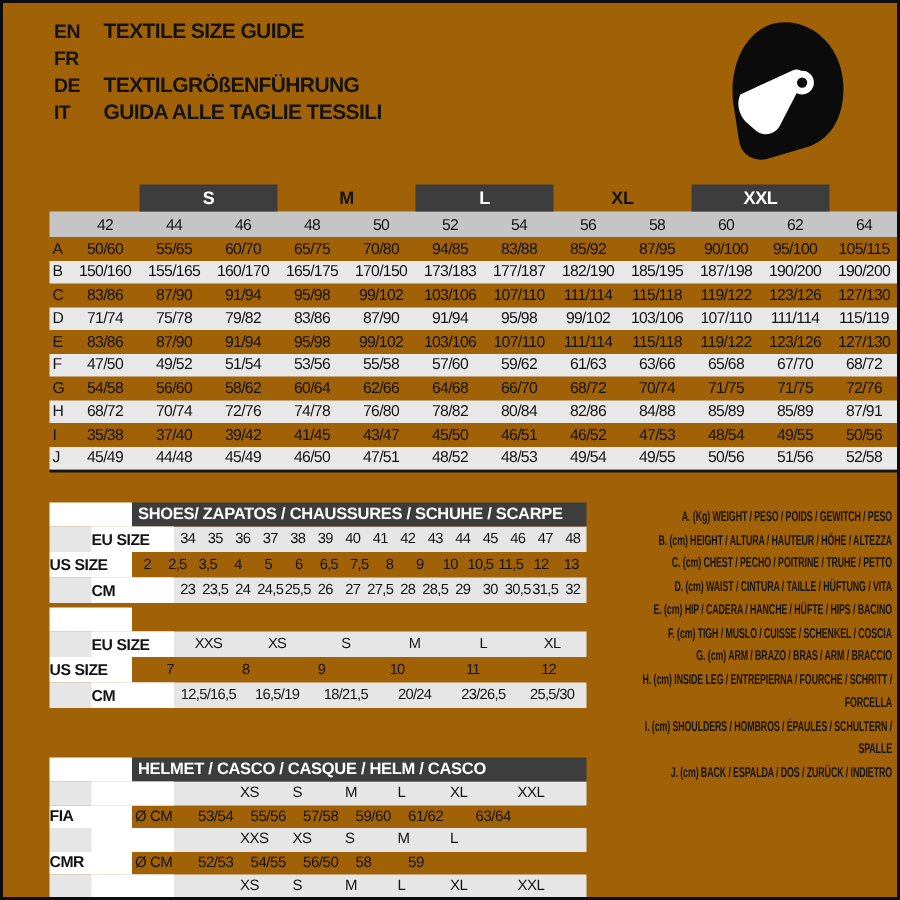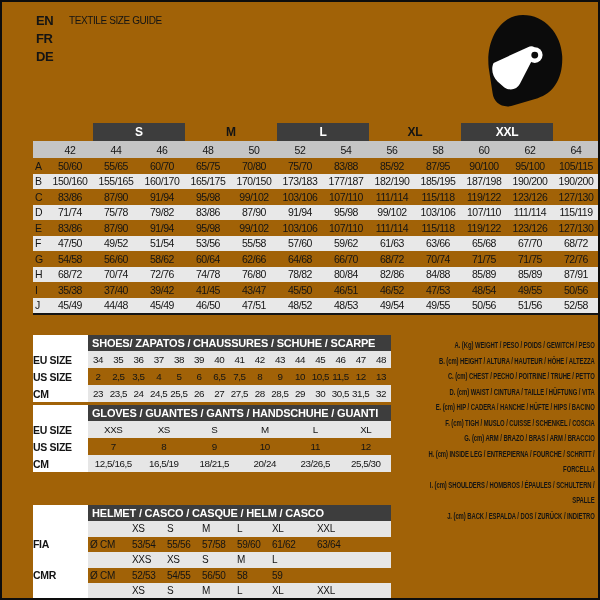--- a/index.html
+++ b/index.html
@@ -4,21 +4,21 @@
 <style>
   html,body { margin:0; padding:0; background:#fff; }
   .page { width:600px; height:600px; position:relative; background:#a16207;
           font-family:"Liberation Sans", sans-serif; color:#141414; overflow:hidden;
           border:2px solid #0d0d0d; box-sizing:border-box; }
 
   
   .lang-list { position:absolute; left:34px; top:9px; }
   .lang-row { display:flex; height:18px; align-items:center; }
   .lang-code { width:33px; font-weight:bold; font-size:13px; letter-spacing:-0.4px; }
-  .lang-title { font-weight:normal; font-size:10px; letter-spacing:-0.4px; white-space:nowrap; }
+  .lang-title { font-weight:bold; font-size:14px; letter-spacing:-0.4px; white-space:nowrap; }
 
   
   .logo { position:absolute; right:26px; top:6px; width:98px; height:102px; }
 
   
   .textile { position:absolute; left:31px; top:121px; width:566px; border-bottom:2px solid #141414; }
   .trow { display:grid; grid-template-columns:14px repeat(12,1fr); }
   .groups { height:18px; }
   .tg { display:flex; align-items:center; justify-content:center; font-weight:bold; font-size:12px; letter-spacing:-0.2px; }
   .tg.dark { background:#3d3d3d; color:#ffffff; }
@@ -31,21 +31,21 @@
 
   
   .lower { position:absolute; left:31px; top:333px; right:3px; display:flex; }
   .left-tables { width:358px; flex:none; }
   .sub-head { display:grid; grid-template-columns:55px 1fr; height:16px; }
   .bar { background:#3d3d3d; color:#fff; font-weight:bold; font-size:11px; letter-spacing:-0.2px;
          display:flex; align-items:center; padding-left:4px; white-space:nowrap; }
   .srow { display:grid; grid-template-columns:55px repeat(15,1fr); height:17px; }
   .grow { display:grid; grid-template-columns:55px repeat(6,1fr); height:17px; }
   .hrow { display:grid; grid-template-columns:55px 42px 35px 35px 35px 35px 45px 1fr; height:15.5px; }
-  .srow.stripe, .grow.stripe, .hrow.stripe { background:#e6e6e6; }
+  .srow.stripe, .grow.stripe, .hrow.stripe { background:#e6e6e6;padding-left:28px; }
   .rl2 { background:#fff; font-weight:bold; font-size:10.5px; display:flex; align-items:center; letter-spacing:-0.3px; }
   .cc { display:flex; align-items:center; justify-content:center; font-size:9.8px; letter-spacing:-0.45px; white-space:nowrap; }
   .hc { display:flex; align-items:center; font-size:10px; letter-spacing:-0.3px; padding-left:2px; white-space:nowrap; }
   .gloves-t { margin-top:3px; }
   .helmet-t { margin-top:33px; }
 
   
   .legend { flex:1; padding-left:29px; padding-top:2px;text-align:right; }
   .legend-item { font-weight:bold; font-size:9.5px; line-height:15.5px; letter-spacing:-0.1px;
                  transform:scaleX(0.62); transform-origin:0 0; width:161%; }
@@ -58,20 +58,25 @@
   <div class="lang-list">
       <div class="lang-row">
         <div class="lang-code">EN</div>
         <div class="lang-title">TEXTILE SIZE GUIDE</div>
       </div>
       <div class="lang-row">
         <div class="lang-code">FR</div>
       </div>
       <div class="lang-row">
         <div class="lang-code">DE</div>
+        <div class="lang-title">TEXTILGRÖßENFÜHRUNG</div>
+      </div>
+      <div class="lang-row">
+        <div class="lang-code">IT</div>
+        <div class="lang-title">GUIDA ALLE TAGLIE TESSILI</div>
       </div>
     </div>
 
   <svg class="logo" viewBox="0 0 100 100" aria-hidden="true">
     <path d="M50 5 C72 5 89 24 90 47 C91 70 81 85 65 90 L38 98 C28 100 20 94 19 85 L15 59 C12 30 27 5 50 5 Z" fill="#0b0b0b"></path>
     <path d="M20 54 L55 38 C61 35 65 40 62 46 L47 75 C44 81 37 83 31 79 L24 73 C19 68 17 60 20 54 Z" fill="#ffffff"></path>
     <circle cx="62" cy="46" r="8" fill="#ffffff"></circle>
     <circle cx="62" cy="46" r="3.5" fill="#0b0b0b"></circle>
   </svg>
 
@@ -101,21 +106,21 @@
         <div class="tc">64</div>
       </div>
     <div class="tbody">
         <div class="trow">
           <div class="rl">A</div>
           <div class="tc">50/60</div>
           <div class="tc">55/65</div>
           <div class="tc">60/70</div>
           <div class="tc">65/75</div>
           <div class="tc">70/80</div>
-          <div class="tc">75/70</div>
+          <div class="tc">94/85</div>
           <div class="tc">83/88</div>
           <div class="tc">85/92</div>
           <div class="tc">87/95</div>
           <div class="tc">90/100</div>
           <div class="tc">95/100</div>
           <div class="tc">105/115</div>
         </div>
         <div class="trow stripe">
           <div class="rl">B</div>
           <div class="tc">150/160</div>
@@ -316,21 +321,20 @@
               <div class="cc">30,5</div>
               <div class="cc">31,5</div>
               <div class="cc">32</div>
             </div>
           </div>
       </div>
 
       <div class="gloves-t">
         <div class="sub-head">
           <div class="rl2"></div>
-          <div class="bar">GLOVES / GUANTES / GANTS / HANDSCHUHE / GUANTI</div>
         </div>
         <div>
             <div class="grow stripe">
               <div class="rl2">EU SIZE</div>
               <div class="cc">XXS</div>
               <div class="cc">XS</div>
               <div class="cc">S</div>
               <div class="cc">M</div>
               <div class="cc">L</div>
               <div class="cc">XL</div>

